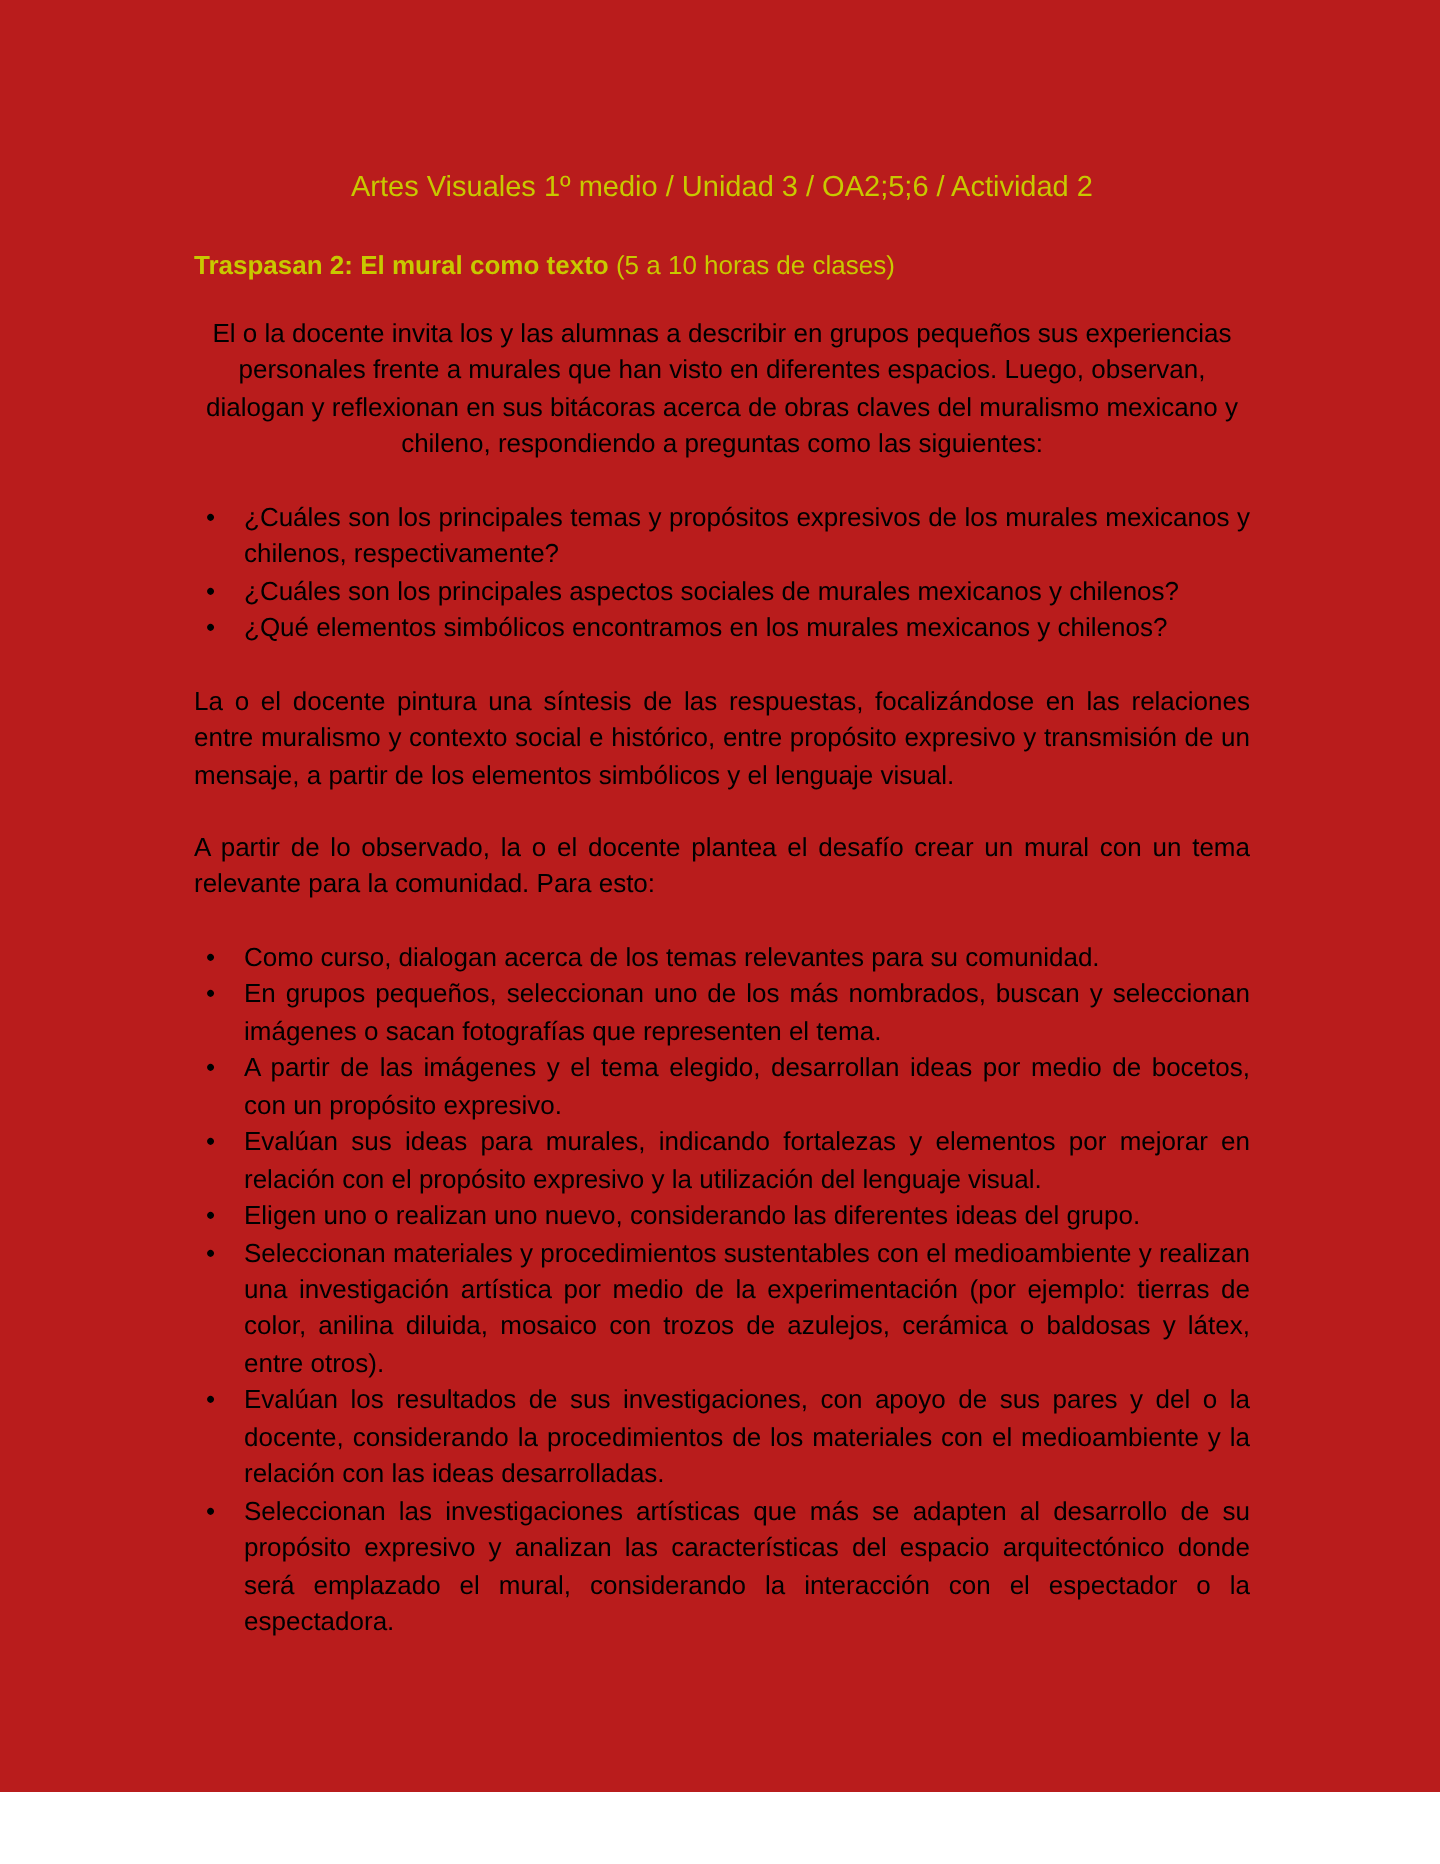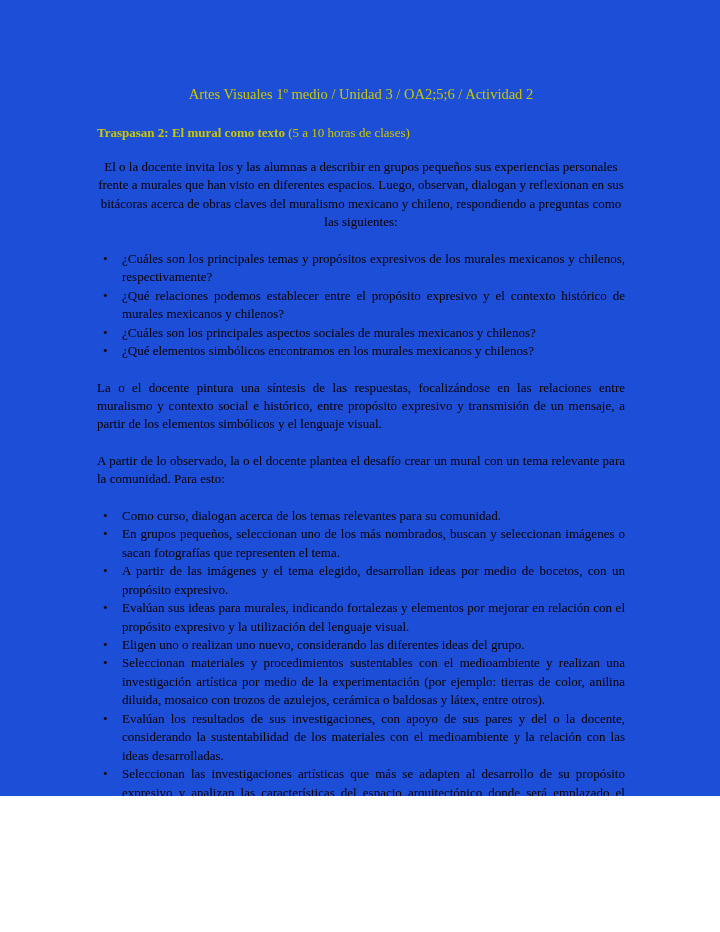--- a/index.html
+++ b/index.html
@@ -3,25 +3,25 @@
 <meta charset="utf-8">
 <style>
   html, body {
     margin: 0;
     padding: 0;
     background: #ffffff;
   }
   .page {
     position: relative;
     width: 720px;
-    height: 796px;
-    background: #1d4ed8;
+    height: 896px;
+    background: #b91c1c;
     box-sizing: border-box;
     padding: 84px 95px 0 97px;
-    font-family: Liberation Serif, serif;
+    font-family: Liberation Sans, sans-serif;
     font-size: 13px;
     line-height: 1.42;
     color: #000000;
     overflow: hidden;
   }
   .doc-title {
     text-align: center;
     font-size: 14.5px;
     color: #c8c800;
     margin: 0 0 19px 0;
@@ -66,33 +66,32 @@
 <div class="page">
 
   <div class="doc-title">Artes Visuales 1º medio / Unidad 3 / OA2;5;6 / Actividad 2</div>
 
   <div class="activity-heading"><span class="bold">Traspasan 2: El mural como texto</span><span> (5 a 10 horas de clases)</span></div>
 
   <p class="para left">El o la docente invita los y las alumnas a describir en grupos pequeños sus experiencias personales frente a murales que han visto en diferentes espacios. Luego, observan, dialogan y reflexionan en sus bitácoras acerca de obras claves del muralismo mexicano y chileno, respondiendo a preguntas como las siguientes:</p>
 
   <ul class="bullets">
     <li>¿Cuáles son los principales temas y propósitos expresivos de los murales mexicanos y chilenos, respectivamente?</li>
-    <li>¿Qué relaciones podemos establecer entre el propósito expresivo y el contexto histórico de murales mexicanos y chilenos?</li>
     <li>¿Cuáles son los principales aspectos sociales de murales mexicanos y chilenos?</li>
     <li>¿Qué elementos simbólicos encontramos en los murales mexicanos y chilenos?</li>
   </ul>
 
   <p class="para just">La o el docente pintura una síntesis de las respuestas, focalizándose en las relaciones entre muralismo y contexto social e histórico, entre propósito expresivo y transmisión de un mensaje, a partir de los elementos simbólicos y el lenguaje visual.</p>
 
   <p class="para just">A partir de lo observado, la o el docente plantea el desafío crear un mural con un tema relevante para la comunidad. Para esto:</p>
 
   <ul class="bullets">
     <li>Como curso, dialogan acerca de los temas relevantes para su comunidad.</li>
     <li>En grupos pequeños, seleccionan uno de los más nombrados, buscan y seleccionan imágenes o sacan fotografías que representen el tema.</li>
     <li>A partir de las imágenes y el tema elegido, desarrollan ideas por medio de bocetos, con un propósito expresivo.</li>
     <li>Evalúan sus ideas para murales, indicando fortalezas y elementos por mejorar en relación con el propósito expresivo y la utilización del lenguaje visual.</li>
     <li>Eligen uno o realizan uno nuevo, considerando las diferentes ideas del grupo.</li>
     <li>Seleccionan materiales y procedimientos sustentables con el medioambiente y realizan una investigación artística por medio de la experimentación (por ejemplo: tierras de color, anilina diluida, mosaico con trozos de azulejos, cerámica o baldosas y látex, entre otros).</li>
-    <li>Evalúan los resultados de sus investigaciones, con apoyo de sus pares y del o la docente, considerando la sustentabilidad de los materiales con el medioambiente y la relación con las ideas desarrolladas.</li>
+    <li>Evalúan los resultados de sus investigaciones, con apoyo de sus pares y del o la docente, considerando la procedimientos de los materiales con el medioambiente y la relación con las ideas desarrolladas.</li>
     <li>Seleccionan las investigaciones artísticas que más se adapten al desarrollo de su propósito expresivo y analizan las características del espacio arquitectónico donde será emplazado el mural, considerando la interacción con el espectador o la espectadora.</li>
   </ul>
 
 </div>
 
 </body></html>

